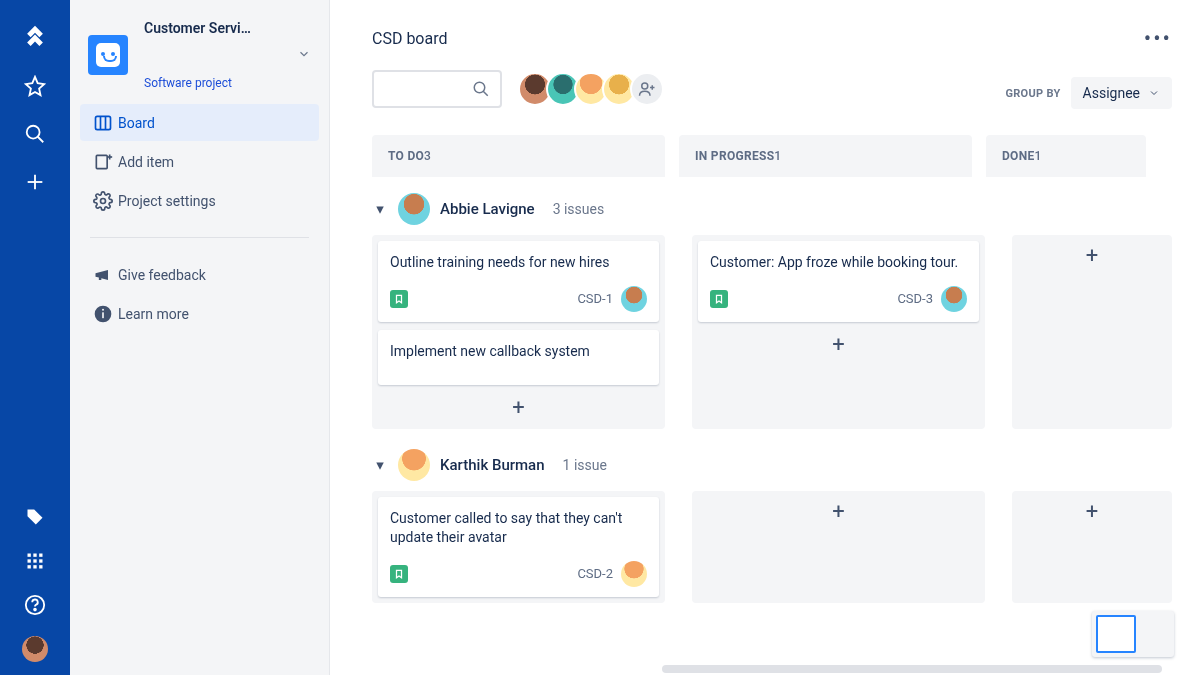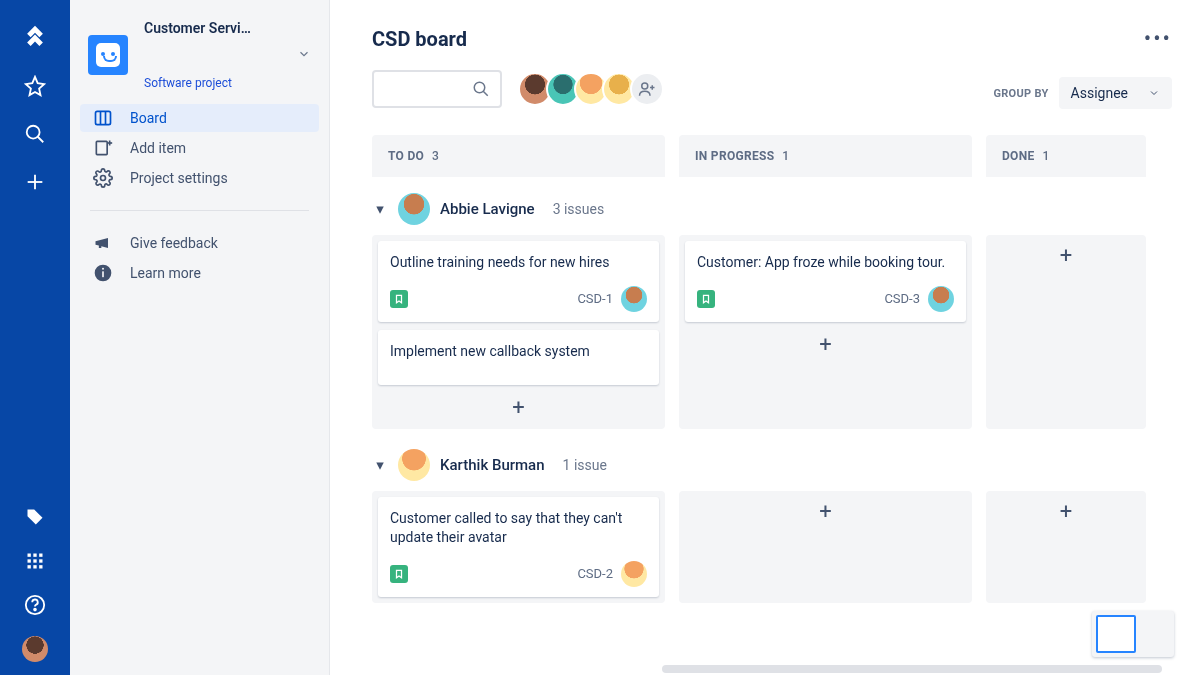--- a/index.html
+++ b/index.html
@@ -16,58 +16,58 @@
 .proj-head { display: flex; align-items: center; gap: 16px; padding: 0 8px 14px 8px; }
 .proj-icon { width: 40px; height: 40px; border-radius: 4px; background: #2684ff; display:flex; align-items:center; justify-content:center; }
 .proj-icon-inner { width:24px; height:24px; background:#fff; border-radius:5px; position:relative; }
 .proj-icon-inner::before { content:""; position:absolute; left:5px; top:9px; width:4px; height:4px; border-radius:50%; background:#2684ff; box-shadow:10px 0 0 #2684ff; }
 .proj-icon-inner::after { content:""; position:absolute; left:7px; bottom:5px; width:10px; height:4px; border-radius:0 0 6px 6px; border:2px solid #2684ff; border-top:none; }
 .proj-title { font-weight: 600; font-size: 14px; color: #172b4d; white-space: nowrap; overflow: hidden; text-overflow: ellipsis; max-width: 130px; }
 .proj-sub { font-size: 12px; color: #1d4ed8; margin-top: 40px; }
 .proj-caret { margin-left:auto; color:#6b778c; }
 
 .side-items { display:flex; flex-direction:column; gap:2px; }
-.side-item { display:flex; align-items:center; gap:16px; height:28px; padding:0 12px; border-radius:4px; cursor:pointer; font-size:14px; color:#42526e; }
+.side-item { display:flex; align-items:center; gap:4px; height:37px; padding:0 12px; border-radius:4px; cursor:pointer; font-size:14px; color:#42526e; }
 .side-item.active { background:#e5edfb; color:#0052cc; }
 .side-item .sicon { width:22px; display:flex; justify-content:center; }
 .side-divider { border:none; border-top:1px solid #dfe1e6; margin:18px 10px; }
 
 
 .main { flex:1; padding: 26px 28px 0 42px; display:flex; flex-direction:column; overflow:hidden; }
 .main-header { display:flex; align-items:center; justify-content:space-between; margin-bottom:18px; }
-.main-title { font-size:20px; font-weight:700; color:#172b4d; }
+.main-title { font-size:16px; font-weight:400; color:#172b4d; }
 .kebab { font-size:22px; color:#42526e; letter-spacing:2px; cursor:pointer; }
 
 .toolbar { display:flex; align-items:center; gap:16px; margin-bottom:26px; }
 .search-box { width:130px; height:38px; border:2px solid #dfe1e6; border-radius:4px; display:flex; align-items:center; justify-content:flex-end; padding:0 10px; cursor:text; }
 .search-box svg { color:#6b778c; }
 .avatar-row { display:flex; align-items:center; }
 .avatar-row .avatar { width:34px; height:34px; border-radius:50%; border:2px solid #fff; margin-left:-6px; }
 .avatar-row .avatar:first-child { margin-left:0; }
 .add-person { width:34px; height:34px; border-radius:50%; background:#eceef1; display:flex; align-items:center; justify-content:center; margin-left:-6px; border:2px solid #fff; color:#6b778c; cursor:pointer; }
 .toolbar-spacer { flex:1; }
 .groupby { display:flex; align-items:center; gap:10px;margin-top:8px; }
 .groupby-label { font-size:11px; font-weight:700; color:#6b778c; letter-spacing:0.3px; }
-.groupby-select { background:#f4f5f7; border-radius:4px; padding:8px 12px; display:flex; align-items:center; gap:20px; font-size:14px; color:#172b4d; cursor:pointer; }
+.groupby-select { background:#f4f5f7; border-radius:4px; padding:8px 12px; display:flex; align-items:center; gap:8px; font-size:14px; color:#172b4d; cursor:pointer; }
 
 
 .board-wrap { display:flex; gap:14px; overflow:hidden; flex:1; }
 .col { width:293px; flex-shrink:0; display:flex; flex-direction:column; }
-.col-header { background:#f4f5f7; border-radius:4px 4px 0 0; padding:14px 16px; font-size:12px; font-weight:700; color:#5e6c84; letter-spacing:0.3px; display:flex; align-items:center; gap:8px; }
+.col-header { background:#f4f5f7; border-radius:4px 4px 0 0; padding:14px 16px; font-size:12px; font-weight:700; color:#5e6c84; letter-spacing:0.3px; display:flex; align-items:center; }
 .col-header .count { font-weight:500; }
 .col.done { width:160px; }
 
 
 .swimlanes { display:flex; flex-direction:column; margin-top:10px; flex:1; overflow:hidden; }
 .lane-head { display:flex; align-items:center; gap:10px; padding:6px 0 10px 0; color:#172b4d; font-size:15px; }
 .lane-caret { color:#42526e; width:16px; text-align:center; cursor:pointer; }
 .lane-ava { width:32px; height:32px; border-radius:50%; }
 .lane-name { font-weight:500; }
 .lane-sub { color:#6b778c; font-size:14px;margin-left:8px; }
-.lane-row { display:flex; gap:14px; }
+.lane-row { display:flex; gap:27px; }
 .lane-cell { width:293px; background:#f4f5f7; border-radius:4px; padding:6px; display:flex; flex-direction:column; gap:8px; flex-shrink:0; }
 .lane-cell.done { width:160px; }
 .add-card { text-align:center; color:#42526e; font-size:22px; padding:4px 0; cursor:pointer; line-height:1; }
 
 .card { background:#fff; border-radius:3px; box-shadow:0 1px 2px rgba(9,30,66,0.2); padding:12px 12px 10px 12px; cursor:pointer; }
 .card-title { font-size:14px; color:#172b4d; margin-bottom:14px; line-height:1.35; }
 .card-foot { display:flex; align-items:center; justify-content:space-between;text-align:right; }
 .story-badge { width:18px; height:18px; background:#36b37e; border-radius:3px; display:flex; align-items:center; justify-content:center; }
 .story-badge svg { color:#fff; }
 .foot-right { display:flex; align-items:center; gap:8px; }

